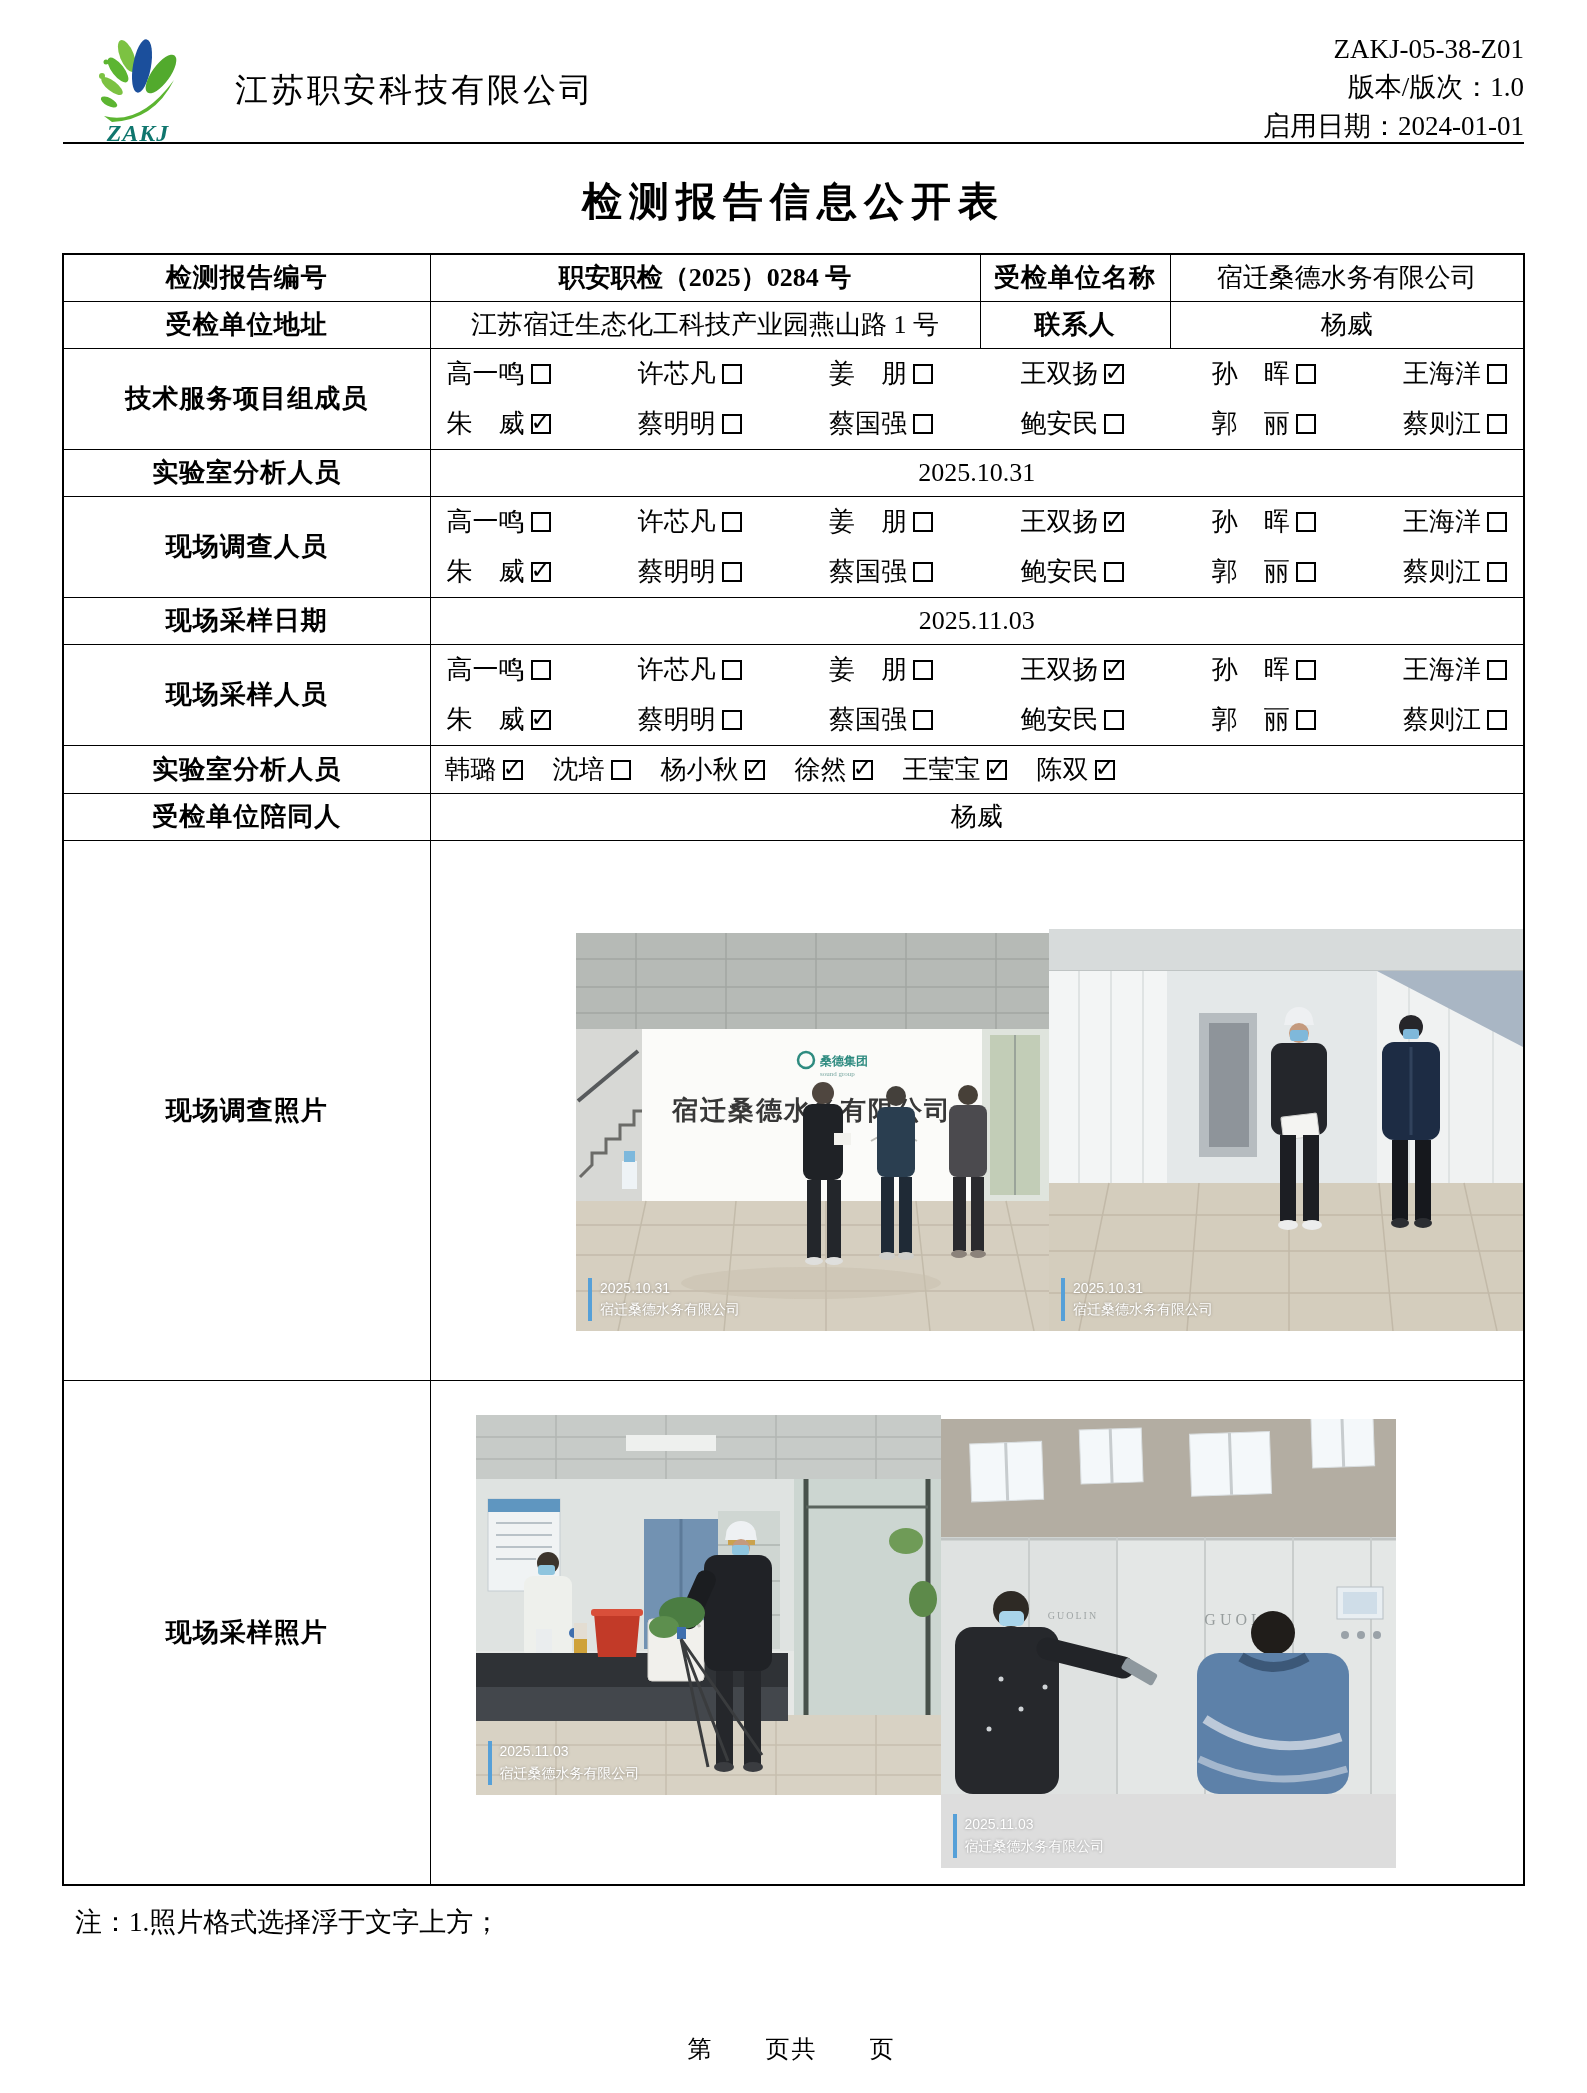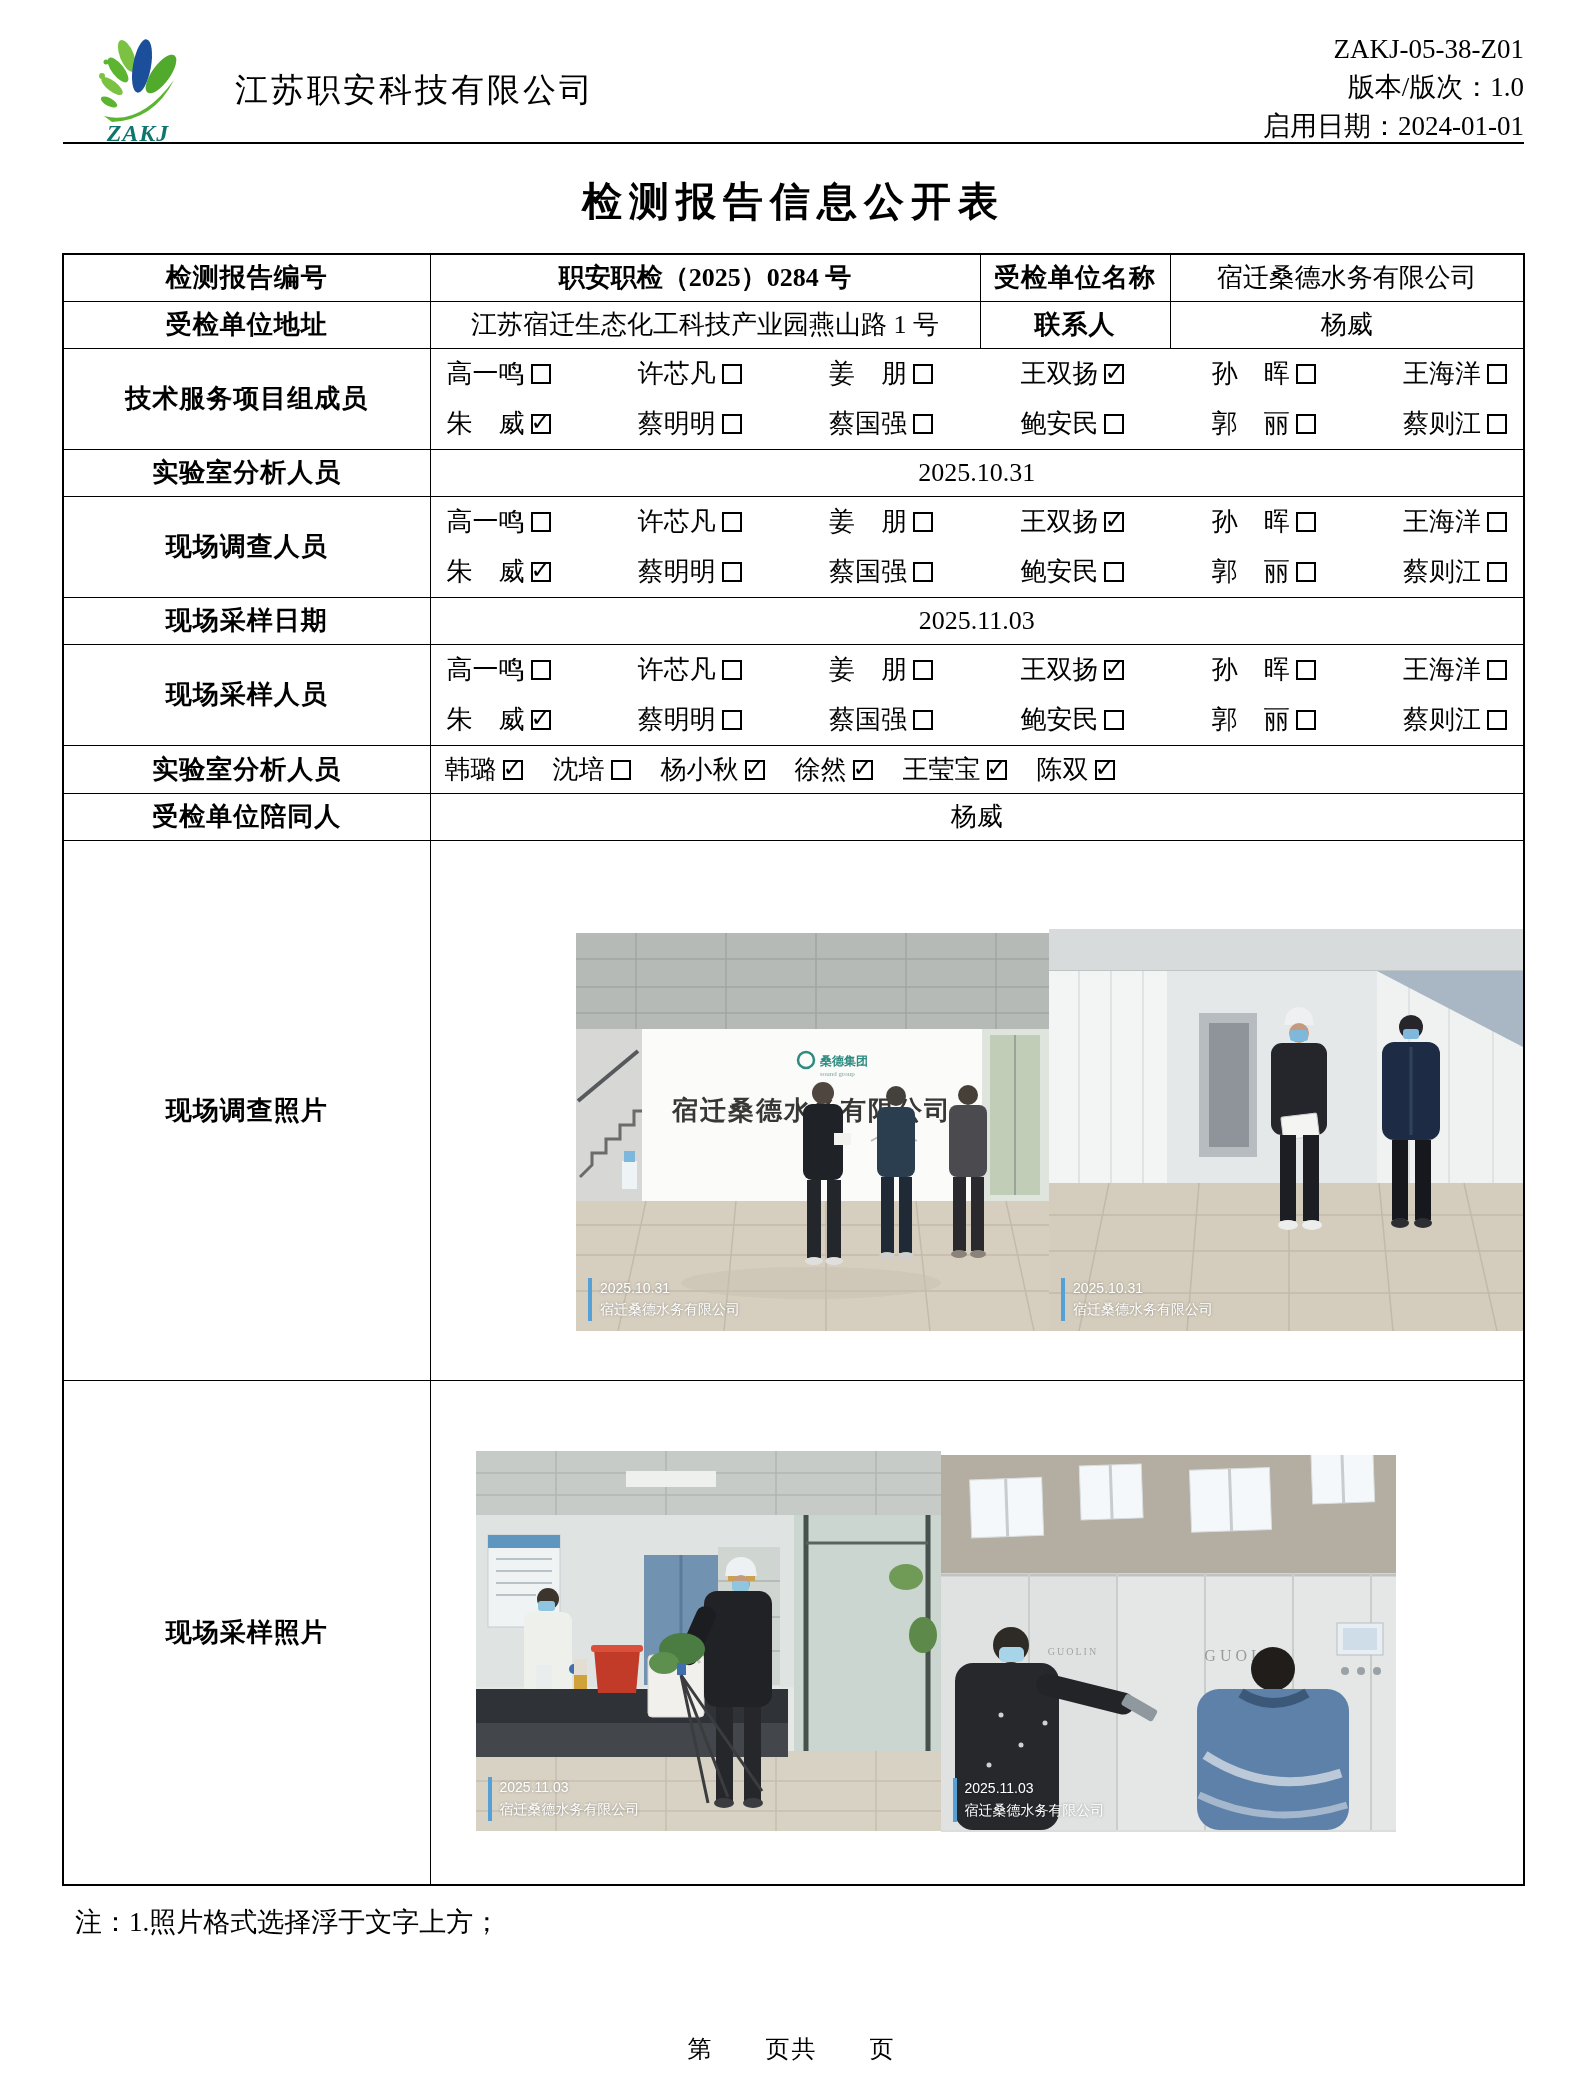--- a/index.html
+++ b/index.html
@@ -30,21 +30,21 @@
   .cb{display:inline-block;width:16px;height:16px;border:2.5px solid #000;margin-left:6px;
       position:relative;top:2px;}
   .cb.checked::after{content:"\2713";position:absolute;left:-2px;top:-8px;font-size:24px;
       font-weight:bold;font-family:"DejaVu Sans",sans-serif;}
   
   td.pcell{vertical-align:top;}
   .prow1{display:flex;justify-content:flex-end;align-items:flex-end;padding-top:40px;}
   .prow2{display:flex;justify-content:flex-start;align-items:flex-start;padding-top:18px;padding-left:45px;}
   .photo{position:relative;overflow:hidden;background:#ddd;flex:0 0 auto;}
   .pa{width:473px;height:398px;} .pb{width:474px;height:402px;}
-  .pc{width:465px;height:380px;} .pd{width:455px;height:377px;margin-top:4px;}
+  .pc{width:465px;height:380px;} .pd{width:455px;height:449px;margin-top:4px;}
   .photo svg{display:block;}
   .wm{position:absolute;left:12px;bottom:10px;border-left:4px solid #56a0d8;padding-left:8px;
       color:#fff;font-family:"Liberation Sans","DejaVu Sans",sans-serif;font-size:14px;
       line-height:1.55;text-align:left;white-space:nowrap;text-shadow:0 0 3px rgba(0,0,0,.35);}
   
   .note{margin:18px 0 0 75px;font-size:27px;}
   .pageno{position:absolute;left:0;right:4px;bottom:28px;text-align:center;font-size:24px;letter-spacing:2px;}
 </style>
 </head>
 <body>

